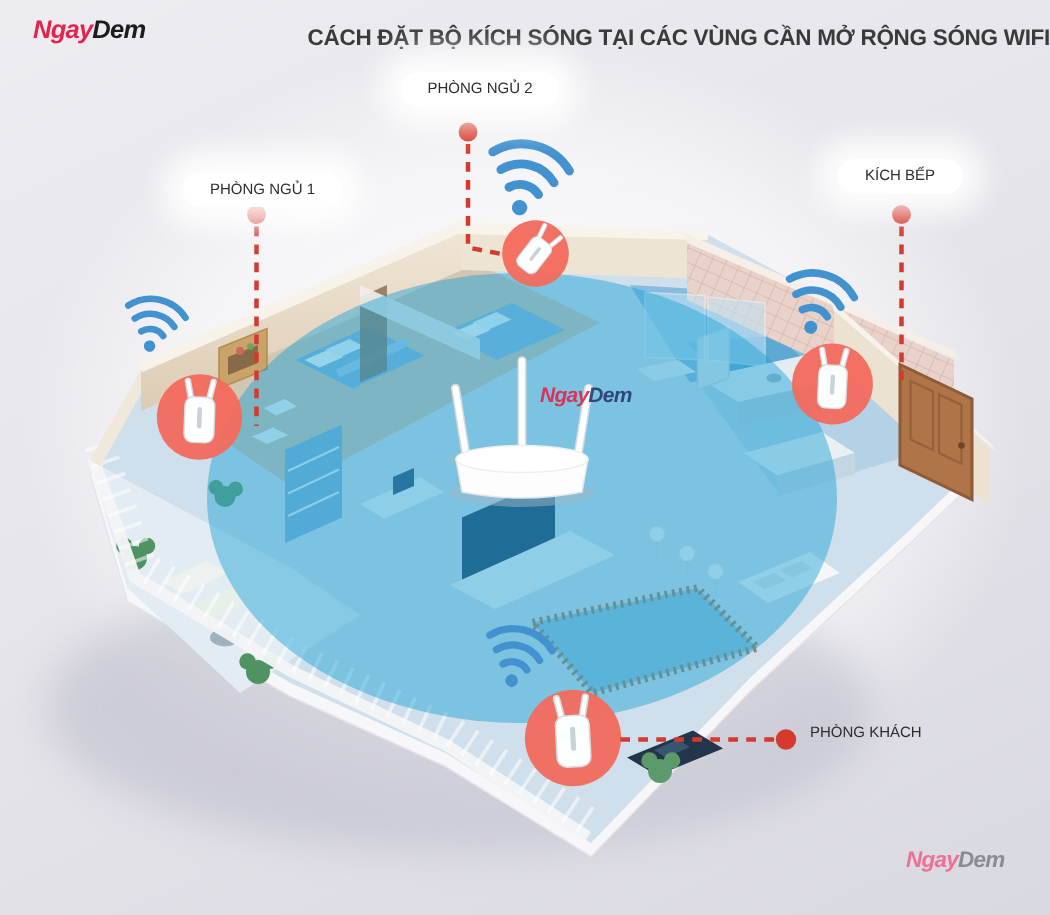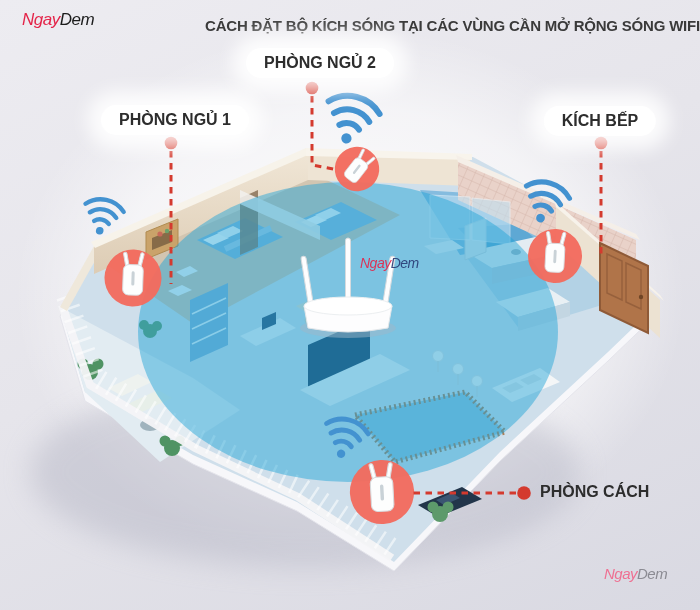--- a/index.html
+++ b/index.html
@@ -9,25 +9,25 @@
     font-family:"Liberation Sans","DejaVu Sans",sans-serif;
   }
   .stage svg{position:absolute;left:0;top:0;}
   .title{
     position:absolute;left:40px;top:17px;width:660px;text-align:right;
     font-size:15px;font-weight:bold;color:var(--title-text);letter-spacing:-0.2px;
   }
   .bubble{
     position:absolute;transform:translateX(-50%);white-space:nowrap;
     background:#ffffff;border-radius:18px;padding:6px 18px;
-    font-size:16px;font-weight:bold;color:var(--label-text);
+    font-size:10px;font-weight:normal;color:var(--label-text);
     box-shadow:0 0 18px 14px rgba(255,255,255,0.85);
   }
   .bubble.plain{background:transparent;box-shadow:none;transform:none;padding:0;}
-  .logo{position:absolute;font-weight:normal;font-style:italic;letter-spacing:-0.5px;white-space:nowrap;}
+  .logo{position:absolute;font-weight:bold;font-style:italic;letter-spacing:-0.5px;white-space:nowrap;}
   .logo-tl{left:22px;top:10px;font-size:17px;}
   .logo-tl .p1{color:var(--logo-red);}
   .logo-tl .p2{color:var(--logo-black);}
   .logo-center{left:360px;top:255px;font-size:14px;opacity:.9;}
   .logo-center .p1{color:var(--logo-red);}
   .logo-center .p2{color:var(--logo-navy);}
   .logo-br{left:604px;top:565px;font-size:15px;}
   .logo-br .p1{color:var(--logo-pink);}
   .logo-br .p2{color:var(--logo-gray);}
   
@@ -258,21 +258,21 @@
     <circle cx="312" cy="88" r="6.3" class="cRed"></circle>
     <circle cx="171" cy="143" r="6.3" class="cRed"></circle>
     <circle cx="601" cy="143" r="6.3" class="cRed"></circle>
     <circle cx="524" cy="493" r="6.8" class="cRed"></circle>
   </g>
 </svg>
 
 <div class="title">CÁCH ĐẶT BỘ KÍCH SÓNG TẠI CÁC VÙNG CẦN MỞ RỘNG SÓNG WIFI</div>
 
 <div class="bubble" style="left:320px;top:48px;">PHÒNG NGỦ 2</div>
-<div class="bubble" style="left:175px;top:105px;">PHÒNG NGỦ 1</div>
+<div class="bubble" style="left:175px;top:115px;">PHÒNG NGỦ 1</div>
 <div class="bubble" style="left:600px;top:106px;">KÍCH BẾP</div>
-<div class="bubble plain" style="left:540px;top:483px;">PHÒNG CÁCH</div>
+<div class="bubble plain" style="left:540px;top:483px;">PHÒNG KHÁCH</div>
 
 <div class="logo logo-tl"><span class="p1">Ngay</span><span class="p2">Dem</span></div>
 <div class="logo logo-center"><span class="p1">Ngay</span><span class="p2">Dem</span></div>
 <div class="logo logo-br"><span class="p1">Ngay</span><span class="p2">Dem</span></div>
 
 </div>
 
 </body></html>

